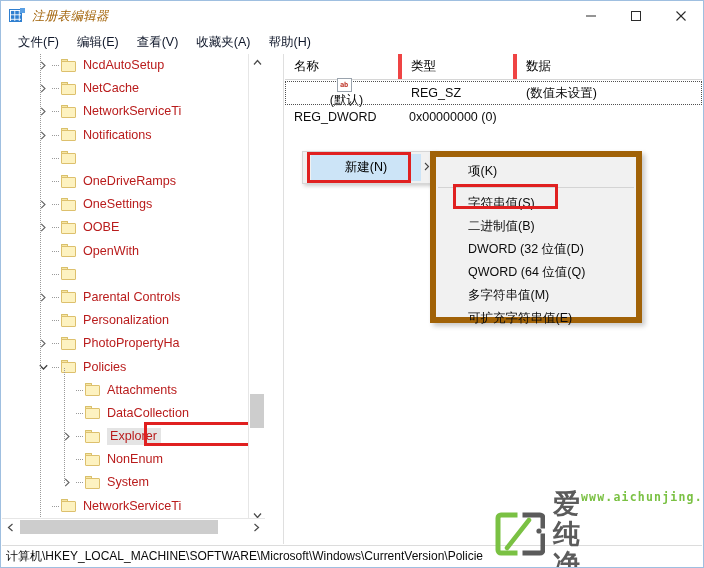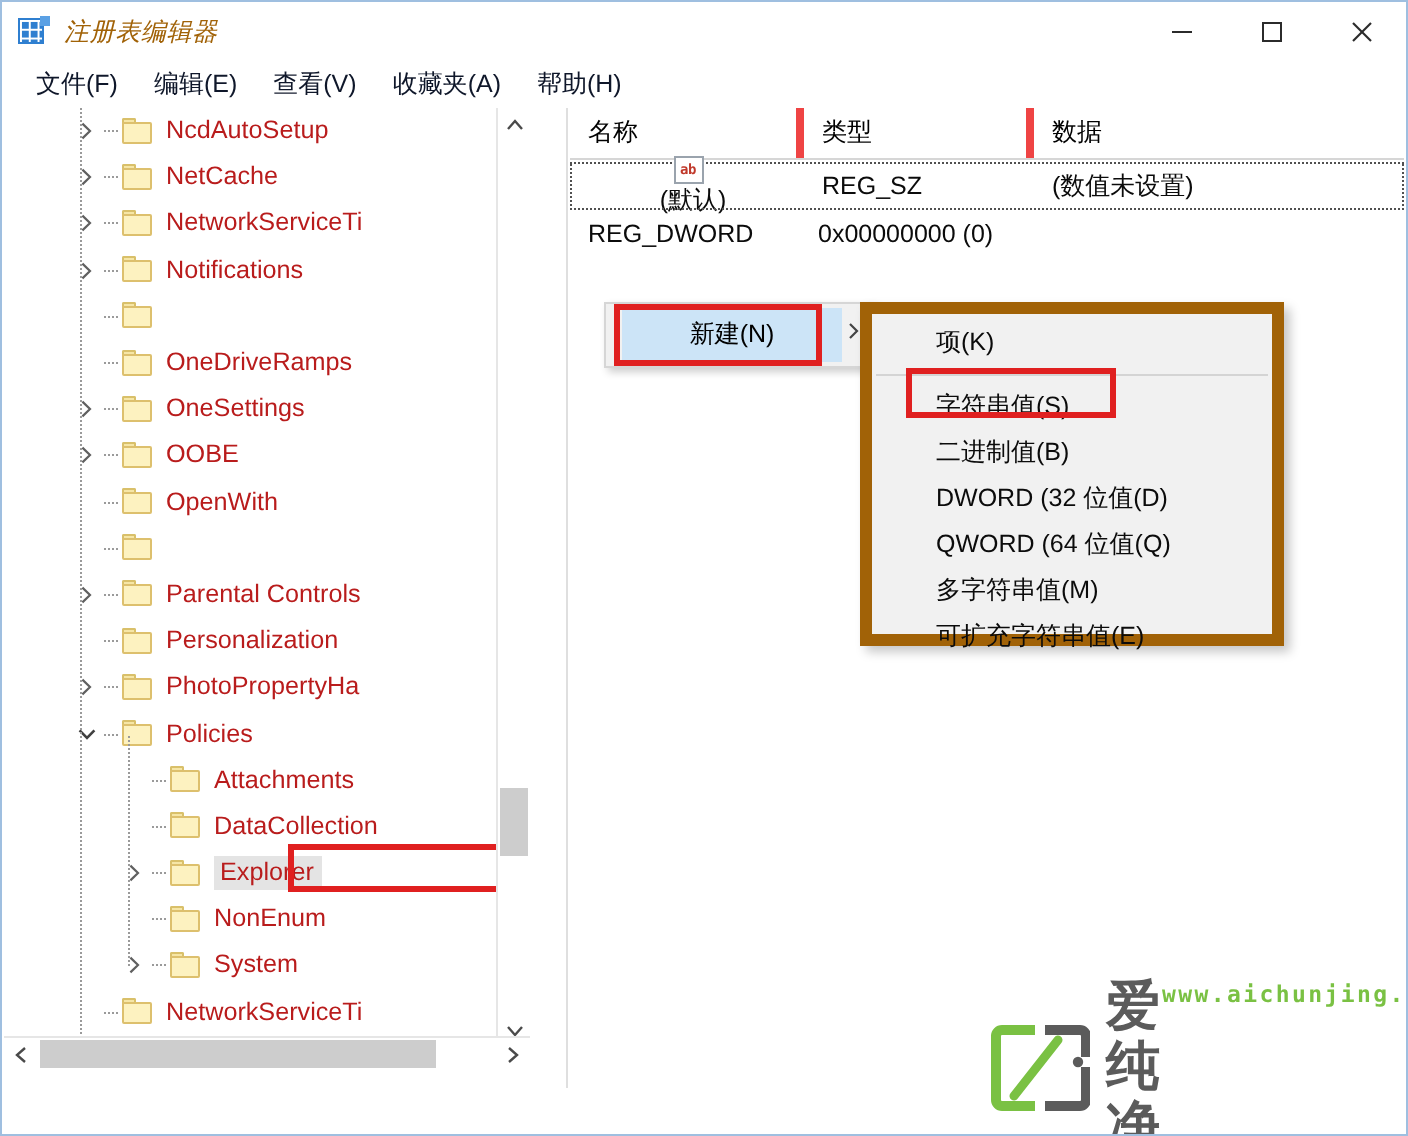--- a/index.html
+++ b/index.html
@@ -599,20 +599,23 @@
     <div class="ctx2-sep"></div>
     <div class="ctx2-item">字符串值(S)</div>
     <div class="ctx2-item">二进制值(B)</div>
     <div class="ctx2-item">DWORD (32 位值(D)</div>
     <div class="ctx2-item">QWORD (64 位值(Q)</div>
     <div class="ctx2-item">多字符串值(M)</div>
     <div class="ctx2-item">可扩充字符串值(E)</div>
   </div>
   <div class="redbox" style="left:452px; top:183px; width:105px; height:25px;"></div>
 
+  <div class="statusbar">
+    <div class="status-text">计算机\HKEY_LOCAL_MACHINE\SOFTWARE\Microsoft\Windows\CurrentVersion\Policie</div>
+  </div>
 
   <div class="watermark">
     <div class="wm-logo">
       <svg width="50" height="44" viewBox="0 0 50 44">
         <path d="M30 3 H45 A3 3 0 0 1 48 6 V14" fill="none" stroke="#5b5b5b" stroke-width="5" stroke-linecap="square"></path>
         <path d="M48 24 V38 A3 3 0 0 1 45 41 H30" fill="none" stroke="#5b5b5b" stroke-width="5" stroke-linecap="square"></path>
         <path d="M20 3 H6 A3 3 0 0 0 3 6 V38 A3 3 0 0 0 6 41 H20" fill="none" stroke="#7ac143" stroke-width="5" stroke-linecap="square"></path>
         <line x1="34" y1="8" x2="12" y2="36" stroke="#7ac143" stroke-width="4.5" stroke-linecap="round"></line>
         <circle cx="44" cy="19" r="2.6" fill="#5b5b5b"></circle>
       </svg>

